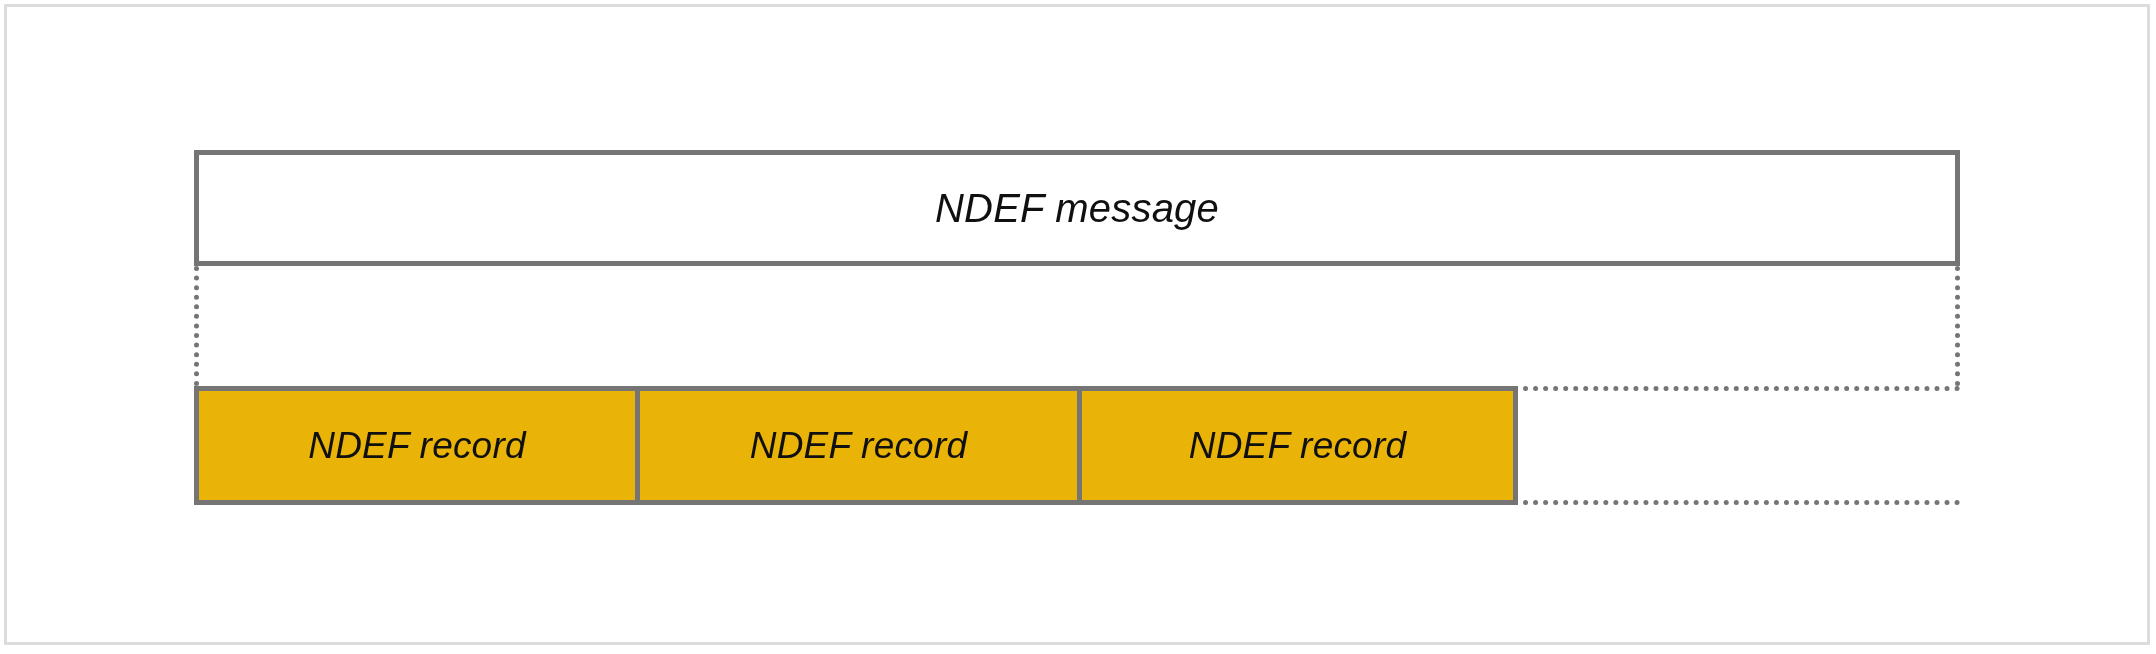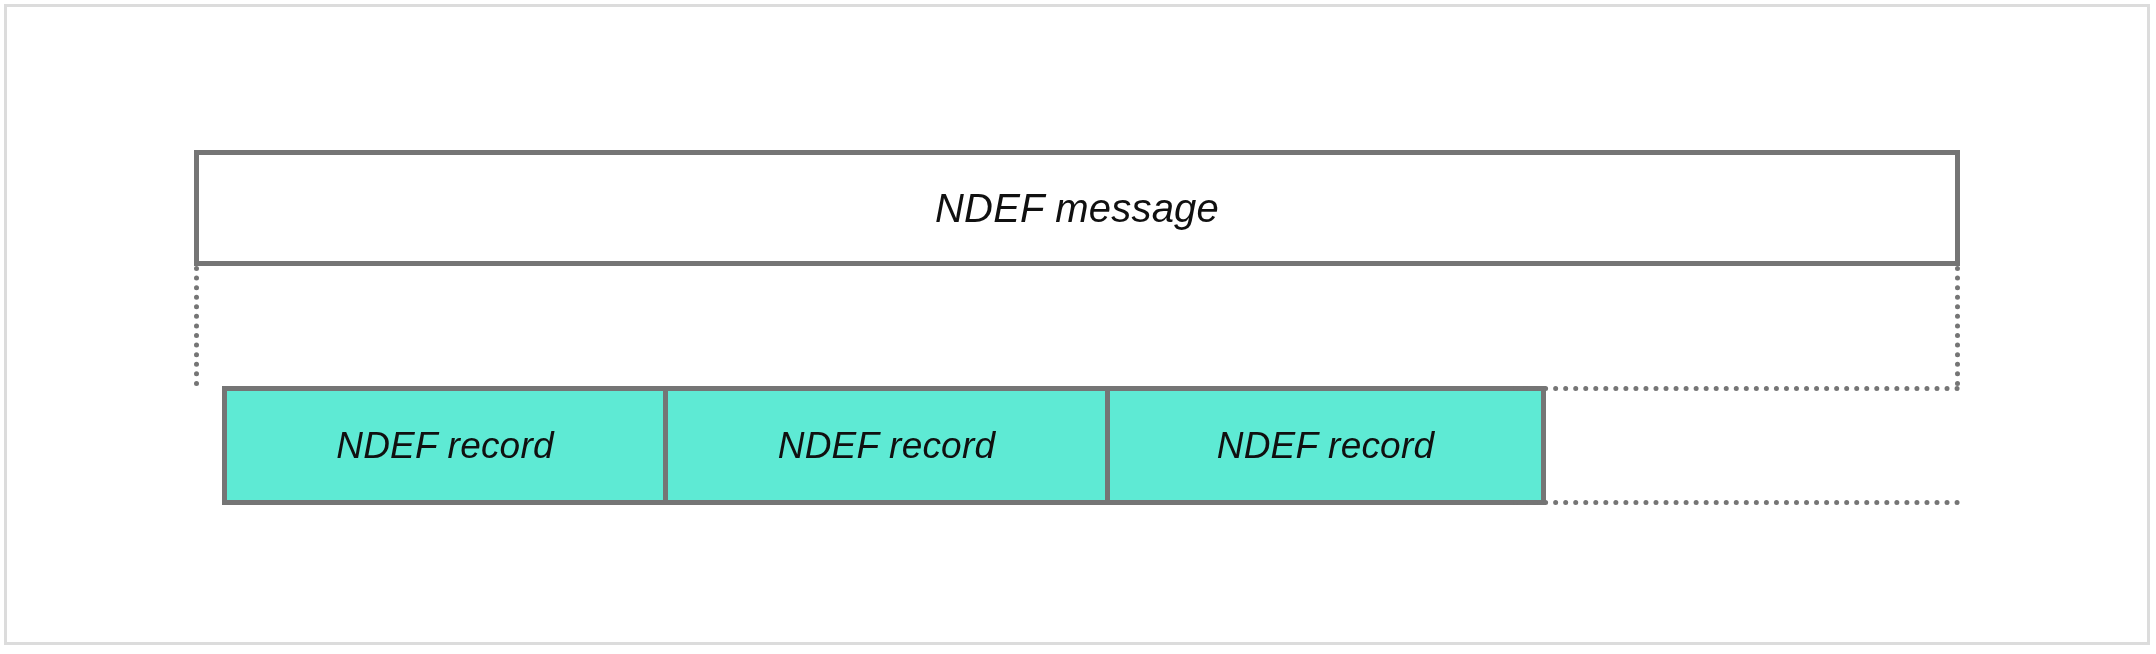--- a/index.html
+++ b/index.html
@@ -88,25 +88,24 @@
     width: 1766px;
     height: 119px;
   }
 
   .record-box {
     position: absolute;
     top: 0;
     height: 119px;
     box-sizing: border-box;
     border: 5px solid #757575;
-    background: #5eead4;
+    background: #eab308;
     display: flex;
     align-items: center;
     justify-content: center;
-    margin-left: 28px;
   }
 
   .record-box.r0 { left: 0px;   width: 446px; }
   .record-box.r1 { left: 441px; width: 447px; }
   .record-box.r2 { left: 883px; width: 441px; }
 
   .record-label {
     font-family: "Liberation Sans", sans-serif;
     font-style: italic;
     font-size: 37px;

